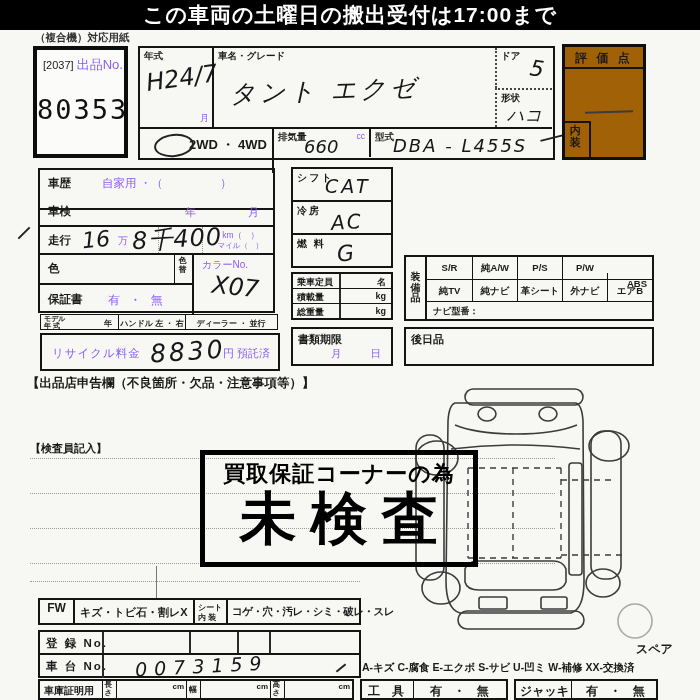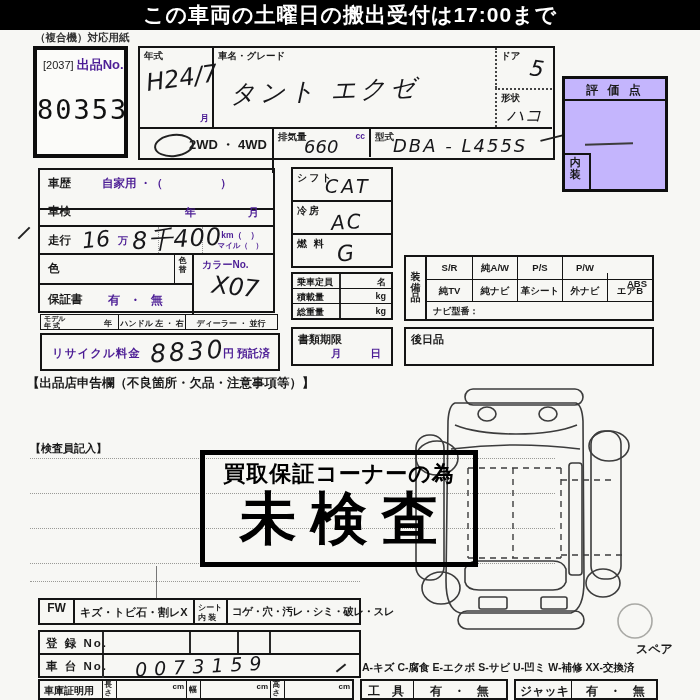--- a/index.html
+++ b/index.html
@@ -1,21 +1,21 @@
 <!DOCTYPE html>
 <html><head>
 <meta charset="utf-8">
 <style>
   * { margin:0; padding:0; box-sizing:border-box; }
   html,body { width:700px; height:700px; }
   body { font-family:"Liberation Sans","DejaVu Sans",sans-serif; background:#e9e9e6; }
   #page { position:relative; width:700px; height:700px; background:#f7f7f4; overflow:hidden; color:#1a1a1a; }
 
   .abs { position:absolute; }
-  .lbl { font-weight:bold; color:#4c1d95; }
+  .lbl { font-weight:normal; color:#8b5cf6; }
   .hw { font-family:"DejaVu Sans",sans-serif; font-style:italic; color:#17171a; font-weight:500; white-space:nowrap; }
   .vstack { display:inline-block; width:1.15em; line-height:1.08; word-break:break-all; text-align:center; }
   .dotline { position:absolute; border-top:1.5px dotted #9a9a96; height:0; }
   .divider { position:absolute; background:#2a2a2a; }
 
   
   #banner { left:0; top:0; width:700px; height:30px; background:#000; display:flex; align-items:center; justify-content:center; }
   #banner span { color:#fff; font-size:21px; font-weight:bold; letter-spacing:1px; }
   #paper-note { left:35px; top:31px; font-size:10.5px; color:#333; }
 
@@ -31,21 +31,21 @@
   #cell-year { left:0; top:0; width:74px; height:79px; border-right:2px solid #141414; }
   #cell-name { left:74px; top:0; width:281px; height:79px; }
   #cell-door { left:355px; top:0; width:57px; height:40px; border-left:2px dotted #444; }
   #cell-shape{ left:355px; top:40px; width:57px; height:39px; border-left:2px dotted #444; border-top:2px dotted #444; }
   #row-drive { left:0; top:79px; width:132px; height:30px; border-top:2px solid #141414; text-align:center; font-size:13px; font-weight:bold; padding-top:7px;padding-left:44px; }
   #row-cc    { left:132px; top:79px; width:97px; height:46px; border-top:2px solid #141414; border-left:2px solid #141414; }
   #row-code  { left:229px; top:79px; width:183px; height:30px; border-top:2px solid #141414; border-left:2px solid #141414; }
   #drive-ellipse { position:absolute; left:14px; top:5px; width:40px; height:23px; border:2px solid #222; border-radius:50%; transform:rotate(-6deg); }
 
   
-  #grade-box { left:562px; top:44px; width:106px; height:116px; border:3px solid #0f0f0f; background:#c4b5fd;margin-top:32px; }
+  #grade-box { left:562px; top:44px; width:84px; height:116px; border:3px solid #0f0f0f; background:#a16207; }
   #grade-head { position:absolute; left:0; top:0; width:100%; height:22px; border-bottom:2px solid #141414; text-align:center; font-size:12px; font-weight:bold; padding-top:3px; letter-spacing:3px; }
   #grade-dash { position:absolute; left:20px; top:64px; width:48px; border-top:2.5px solid #3c3c3c; transform:rotate(-2deg); }
   #grade-int { position:absolute; left:0; bottom:0; width:26px; height:36px; border-top:2px solid #141414; border-right:2px solid #141414; font-size:11px; font-weight:bold; padding:2px 0 0 4px; }
 
   
   #left-box { left:38px; top:168px; width:237px; height:145px; border:2.5px solid #141414; }
   .lrow { position:absolute; left:0; width:100%; }
   #lr1 { top:0; height:40px; border-bottom:2px solid #141414; }
   #lr2 { top:28px; height:29px; border-bottom:2px solid #141414; }
   #lr3 { top:57px; height:28px; border-bottom:2px solid #141414; }

